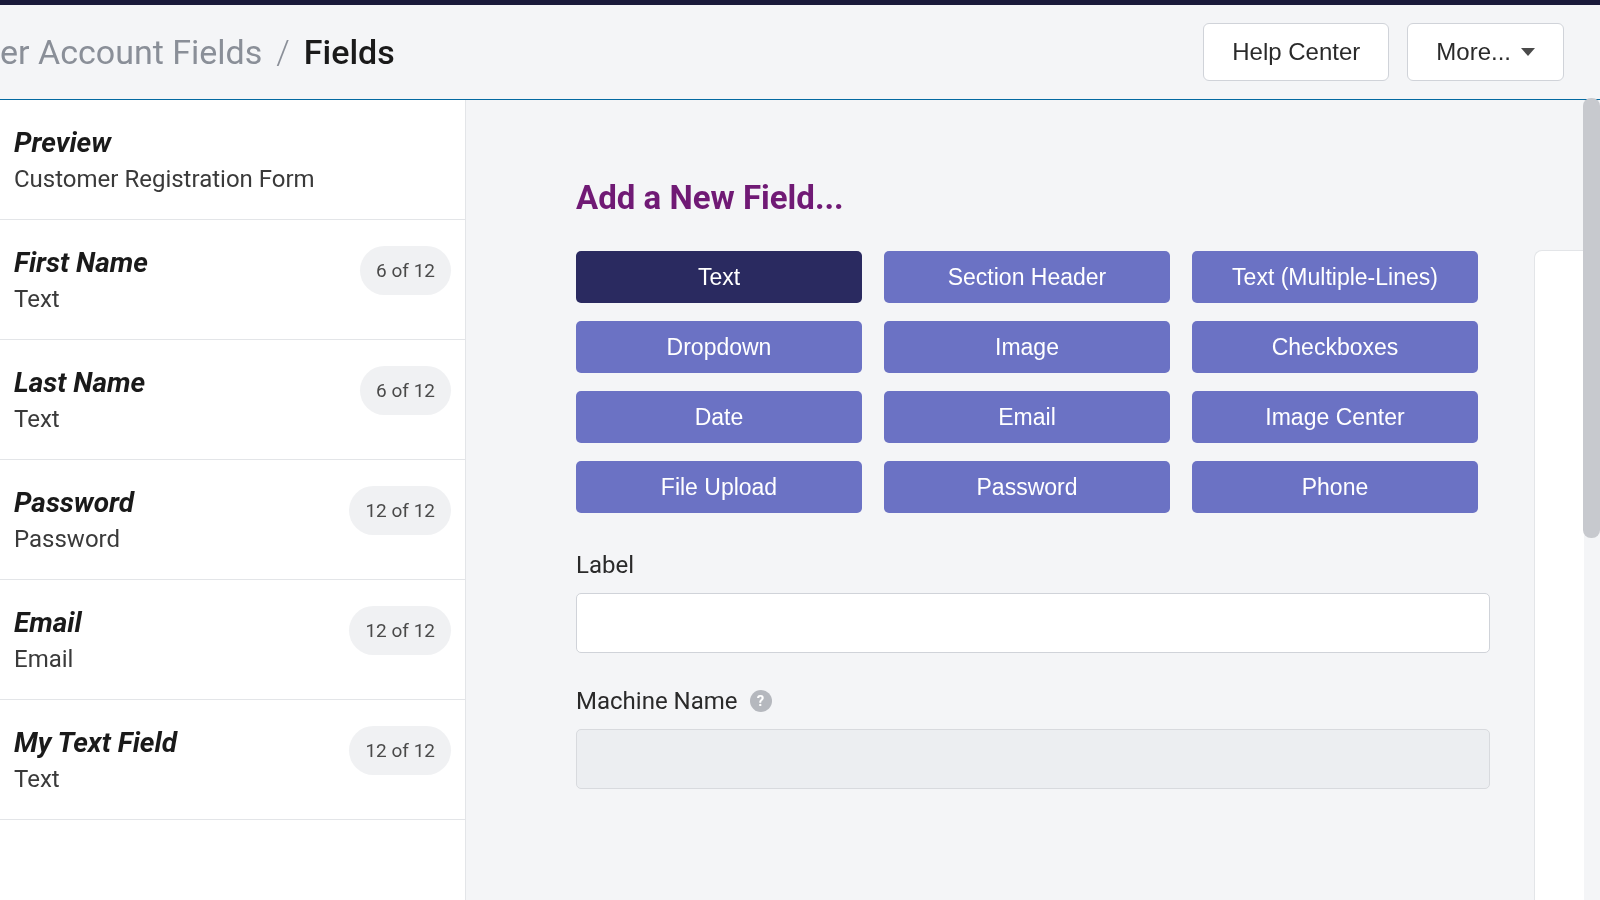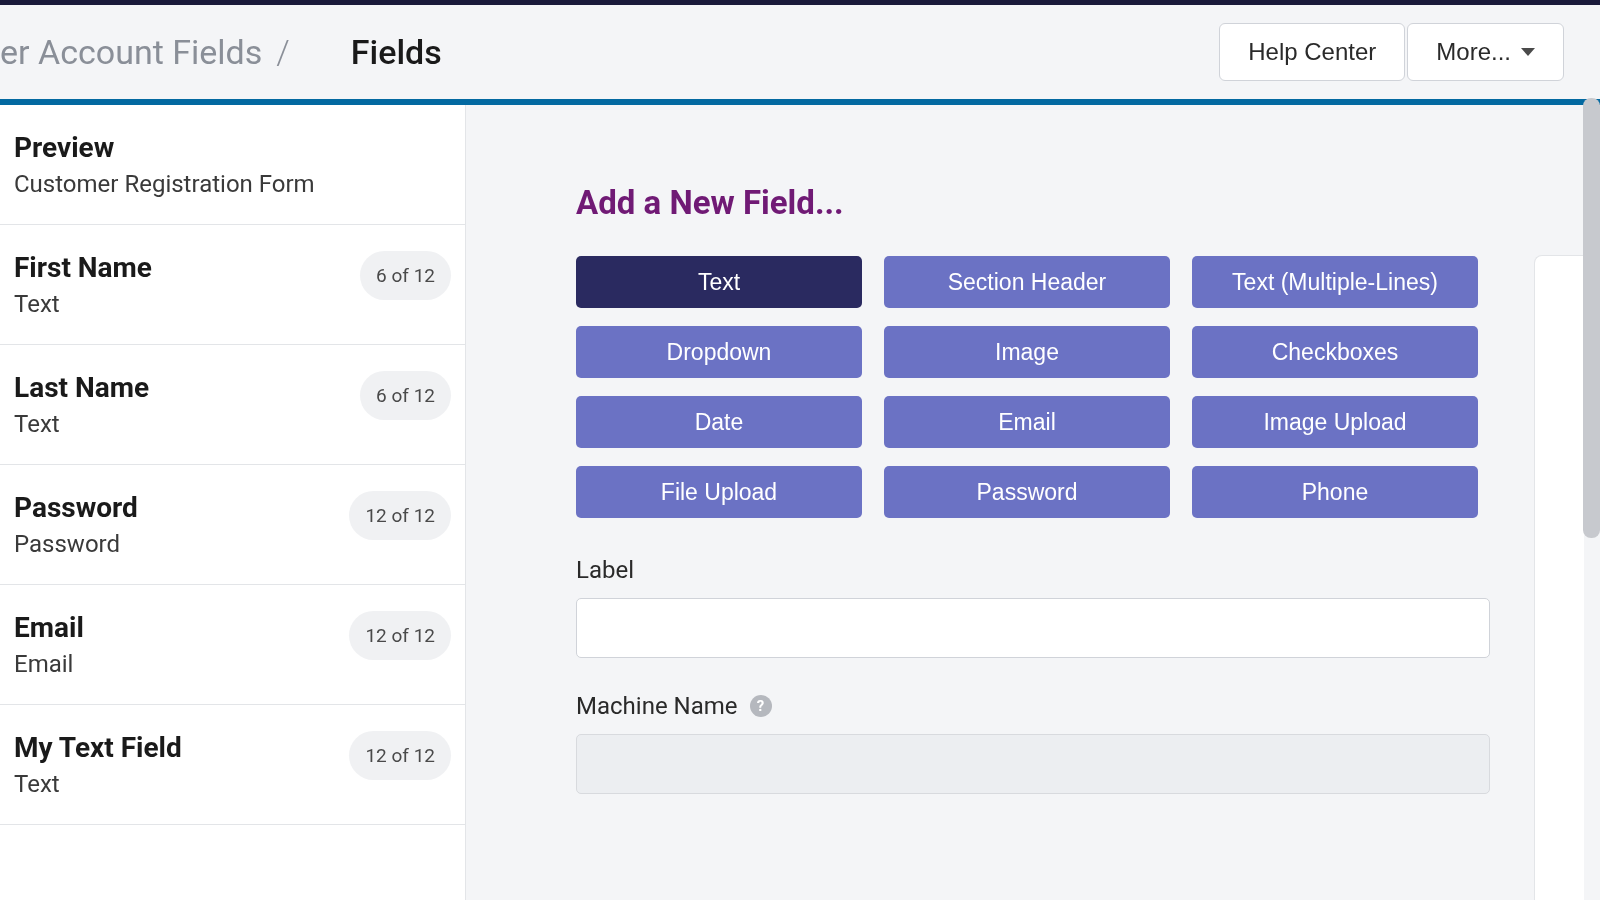--- a/index.html
+++ b/index.html
@@ -16,34 +16,34 @@
       height: 5px;
       background: #1a1a3a;
       width: 100%;
     }
     .header {
       display: flex;
       justify-content: space-between;
       align-items: center;
       padding: 18px 36px 18px 0;
       background: #f4f5f7;
-      border-bottom: 6px solid #0369a1;
+      border-bottom: 1px solid #0369a1;
     }
     .breadcrumb {
       display: flex;
       align-items: center;
       font-size: 34px;
       font-weight: 400;
       color: #8a8f98;
       white-space: nowrap;
       overflow: hidden;
     }
     .breadcrumb .sep { margin: 0 14px; color: #8a8f98; font-weight: 300; }
-    .breadcrumb .current { color: #1a1a1a; font-weight: 500; margin-left: 47px; }
-    .header-actions { display: flex; gap: 2px; }
+    .breadcrumb .current { color: #1a1a1a; font-weight: 500; }
+    .header-actions { display: flex; gap: 18px; }
     .btn-outline {
       background: #fff;
       border: 1px solid #d0d3d9;
       border-radius: 6px;
       padding: 14px 28px;
       font-size: 24px;
       color: #2a2a2a;
       cursor: pointer;
       display: flex;
       align-items: center;
@@ -73,20 +73,21 @@
     .sidebar-block .row {
       display: flex;
       justify-content: space-between;
       align-items: flex-start;
     }
     .sidebar-block h3 {
       font-size: 28px;
       font-weight: 700;
       color: #1a1a1a;
       margin-bottom: 6px;
+      font-style: italic;
     }
     .sidebar-block .sub {
       font-size: 24px;
       color: #3a3a3a;
       font-weight: 400;
     }
     .pill {
       background: #f0f1f3;
       border-radius: 999px;
       padding: 13px 16px;
@@ -272,21 +273,21 @@
 
       <div class="field-grid">
         <button class="ft-btn selected">Text</button>
         <button class="ft-btn">Section Header</button>
         <button class="ft-btn">Text (Multiple-Lines)</button>
         <button class="ft-btn">Dropdown</button>
         <button class="ft-btn">Image</button>
         <button class="ft-btn">Checkboxes</button>
         <button class="ft-btn">Date</button>
         <button class="ft-btn">Email</button>
-        <button class="ft-btn">Image Upload</button>
+        <button class="ft-btn">Image Center</button>
         <button class="ft-btn">File Upload</button>
         <button class="ft-btn">Password</button>
         <button class="ft-btn">Phone</button>
       </div>
 
       <div class="form-label">Label</div>
       <input class="text-input" type="text" value="" style="">
 
       <div class="form-label">
         <span>Machine Name</span>

